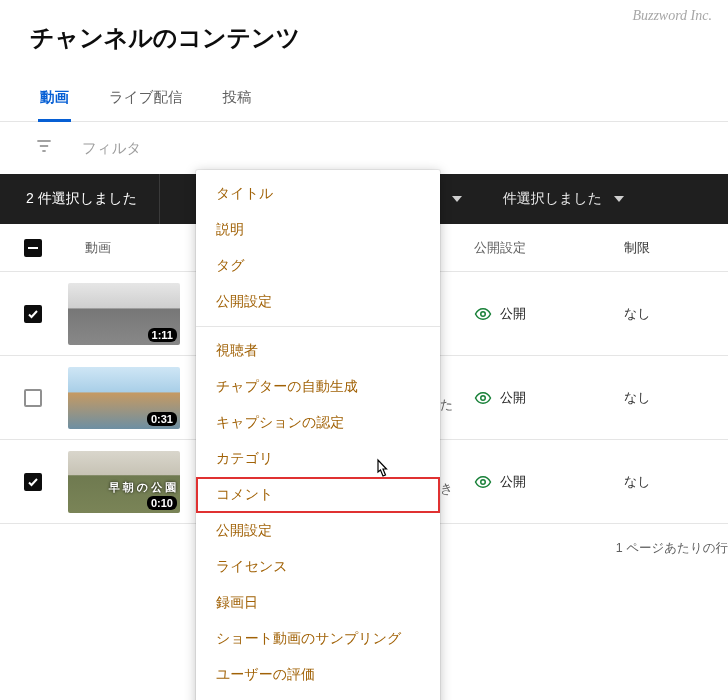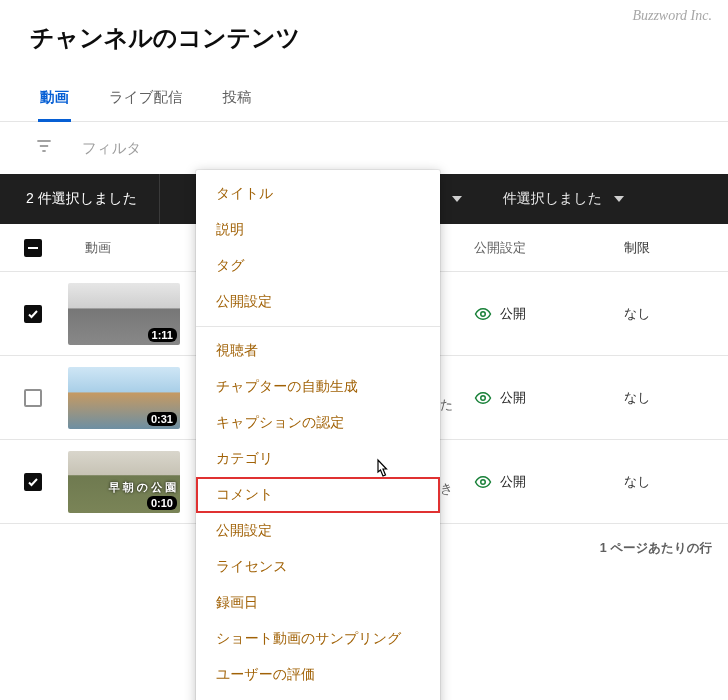--- a/index.html
+++ b/index.html
@@ -41,21 +41,21 @@
 .thumb .wm { position: absolute; left: 0; right: 0; bottom: 18px; text-align: center; color: #fff; font-size: 11px; font-weight: 600; text-shadow: 0 0 3px #000; margin-left: 37px; }
 
 .th1 { background: linear-gradient(180deg,#e6e6e6 0%,#cfcfcf 40%,#777 42%,#888 100%); }
 .th2 { background: linear-gradient(180deg,#cfe6f5 0%,#a9cfe8 40%,#c59a63 42%,#6d8fa3 100%); }
 .th3 { background: linear-gradient(180deg,#d9d6cc 0%,#c7c3b5 38%,#6f7a50 40%,#7a8457 100%); }
 
 .eye-svg { flex-shrink: 0; }
 .vis-label { font-size: 13px; color: #222; }
 
 .pager { display: flex; justify-content: flex-end; padding: 16px 0 0 0; color: #606060; font-size: 12.5px; }
-.pager-txt { margin-right: 16px; font-weight: bold; }
+.pager-txt { margin-right: 0; }
 
 .menu { position: absolute; top: 170px; left: 196px; width: 244px; background: #fff; border-radius: 2px; box-shadow: 0 2px 12px rgba(0,0,0,0.25), 0 0 0 1px rgba(0,0,0,0.06); padding: 6px 0; z-index: 50; }
 .menu-item { padding: 9px 20px; font-size: 14px; color: #a16207; cursor: pointer; }
 .menu-sep { height: 1px; background: #e5e5e5; margin: 6px 0; }
 .menu-item.highlight { outline: 2px solid #e03131; outline-offset: -2px; }
 
 .cursor { position: absolute; top: 458px; left: 372px; z-index: 60; pointer-events: none; }
 
 .peek { position: absolute; left: 440px; font-size: 13px; color: #606060; }
 </style>

